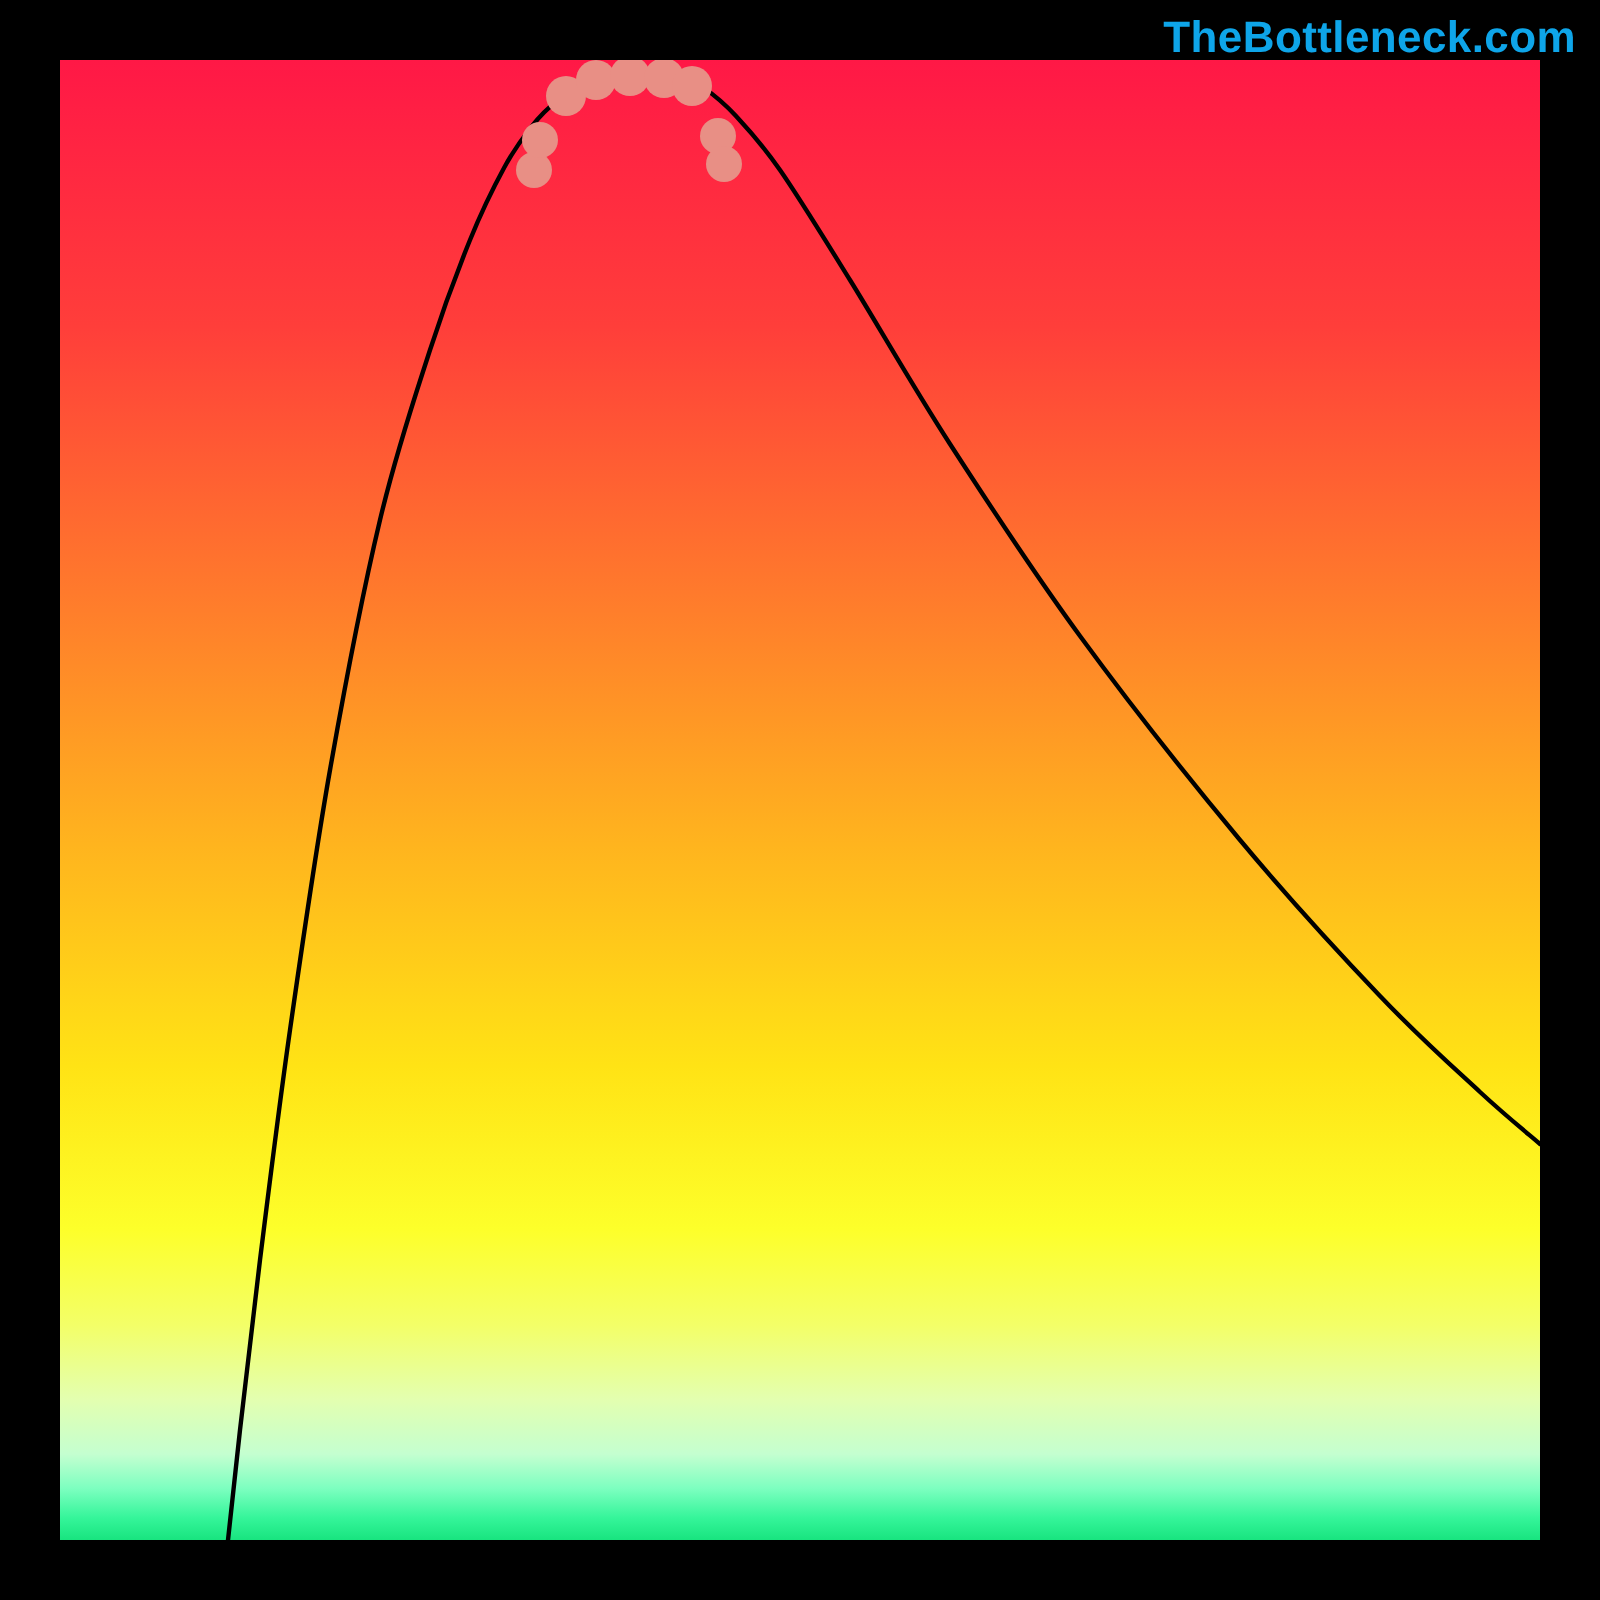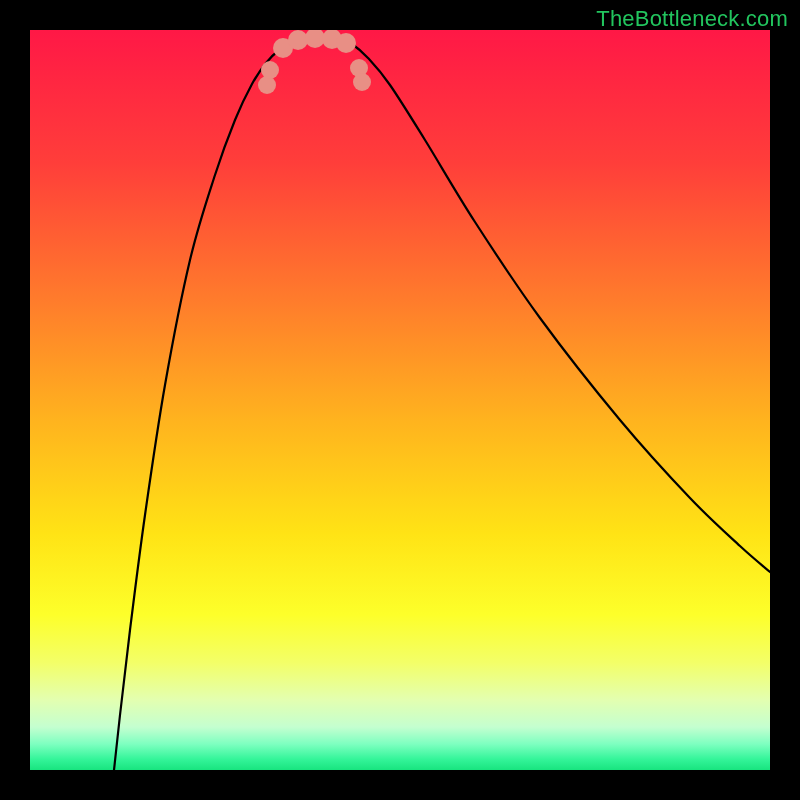--- a/index.html
+++ b/index.html
@@ -21,23 +21,23 @@
     left: 30px;
     top: 30px;
     width: 740px;
     height: 740px;
     overflow: hidden;
   }
   .watermark {
     position: absolute;
     top: 6px;
     right: 12px;
-    color: #22c55e;
+    color: #0ea5e9;
     font-size: 22px;
-    font-weight: 400;
+    font-weight: 700;
     letter-spacing: 0.2px;
   }
   svg {
     position: absolute;
     inset: 0;
   }
 </style>
 </head>
 <body>
 

